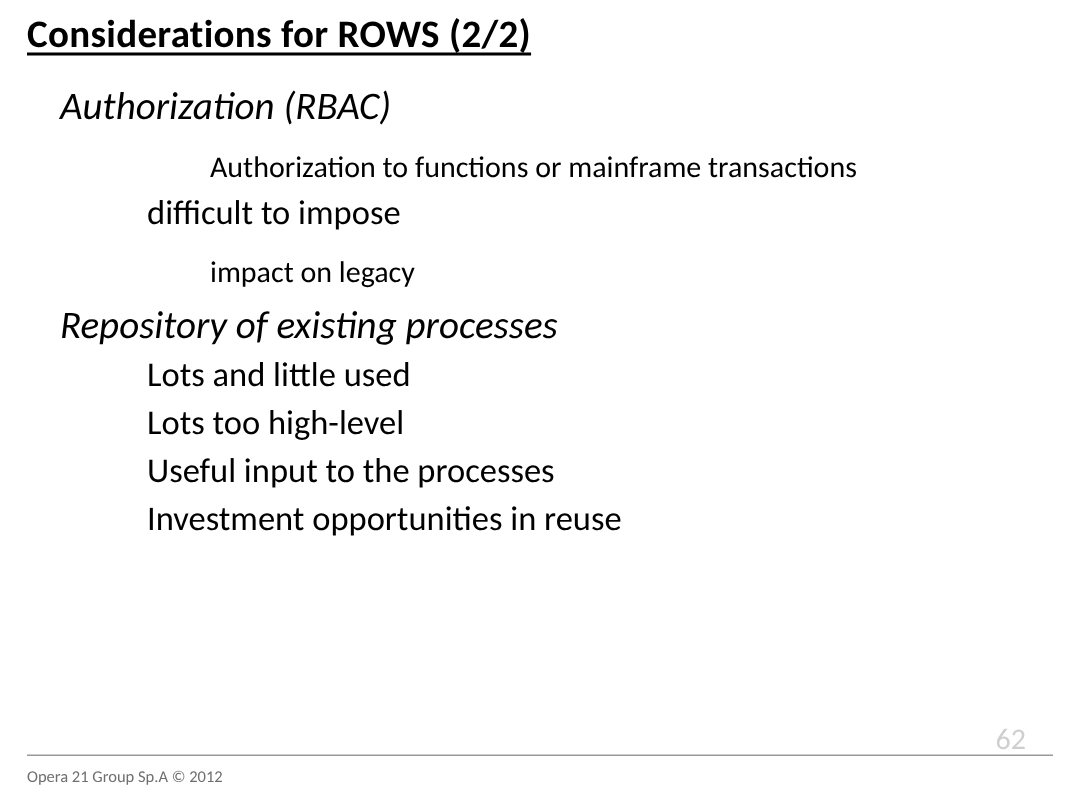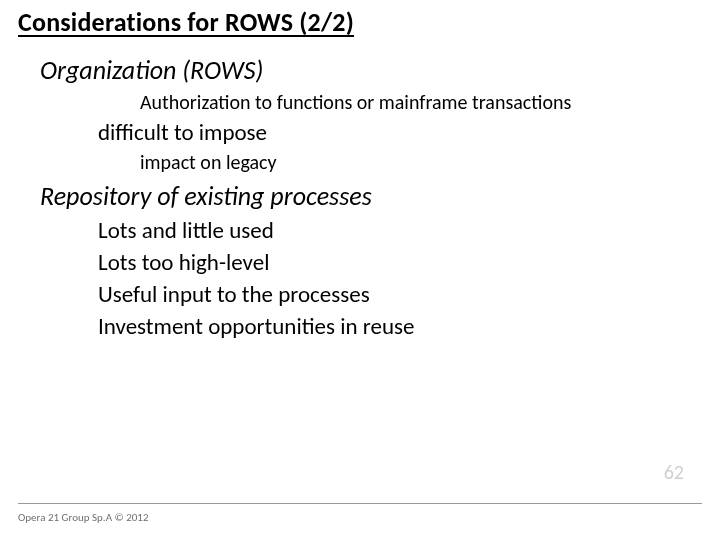--- a/index.html
+++ b/index.html
@@ -54,28 +54,28 @@
     margin: 6px 0 2px 0;
     font-weight: 400;
   }
   .h3 {
     font-size: 23px;
     margin: 4px 0 0 58px;
     font-weight: 400;
   }
   .h4 {
     font-size: 20px;
-    margin: 4px 0 0 100px;
+    margin: 14px 0 0 100px;
     font-weight: 400;
   }
   .group { margin-top: 4px; }
   .pagenum {
     position: absolute;
     right: 36px;
-    bottom: 56px;
+    bottom: 35px;
     color: #cfcfcf;
     font-size: 20px;
   }
   .footer-rule {
     position: absolute;
     left: 18px;
     right: 18px;
     bottom: 36px;
     border-top: 1px solid #999;
   }
@@ -92,21 +92,21 @@
 
 <div class="slide">
 
   <div class="title-row">
     <div class="title">Considerations for ROWS (2/2)</div>
   </div>
 
   <div class="content">
 
     <div class="group">
-      <div class="h2">Organization (ROWS)</div>
+      <div class="h2">Authorization (RBAC)</div>
 
       <div class="h4">Authorization to functions or mainframe transactions</div>
 
       <div class="h3">difficult to impose</div>
       <div class="h4">impact on legacy</div>
     </div>
 
     <div class="group">
       <div class="h2">Repository of existing processes</div>
       <div class="h3">Lots and little used</div>

